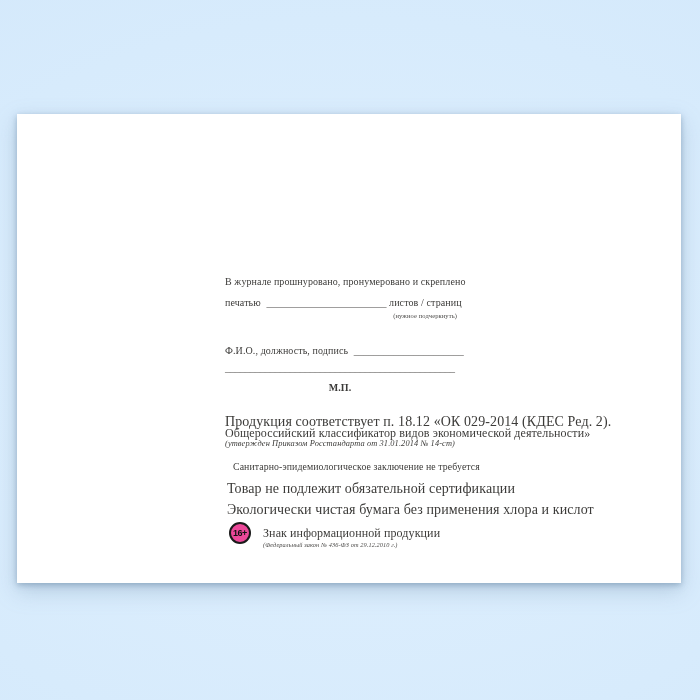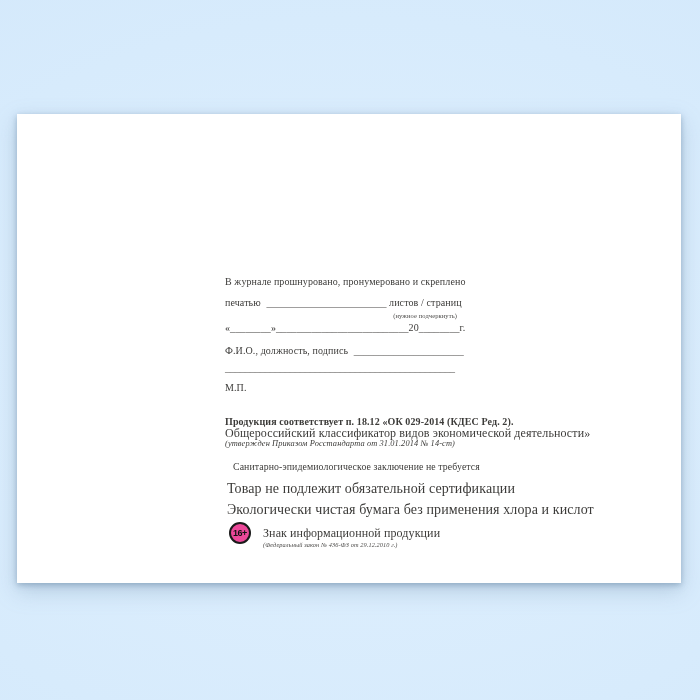--- a/index.html
+++ b/index.html
@@ -31,22 +31,22 @@
     line-height: 11px;
   }
   .pfx { margin-right: 3px; }
   .blank { letter-spacing: 0; color: #4a4947; }
   .t1 { top: 162px; }
   .t2 { top: 183px; }
   .small-note { top: 196px; width: 232px; text-align: right; font-size: 6.5px; color: #4a4947; }
   .t3 { top: 208px; }
   .t4 { top: 231px; }
   .t5 { top: 248px; }
-  .mp { top: 268px; width: 230px; text-align: left; }
-  .p1 { top: 302px; font-size: 10px; font-weight: bold; }
+  .mp { top: 268px; width: 230px; text-align: center; font-weight: bold; }
+  .p1 { top: 302px; font-size: 14px; }
   .p2 { top: 314px; font-size: 12px; }
   .p3 { top: 324px; font-size: 8.4px; font-style: italic; }
   .s1 { top: 347px; font-size: 9.8px; margin-left: 8px; }
   .s2 { top: 369px; left: 210px; font-size: 14px; }
   .s3 { top: 390px; left: 210px; font-size: 14px; }
   .badge {
     position: absolute;
     left: 212px;
     top: 408px;
     width: 22px;
@@ -76,21 +76,20 @@
     <div class="ln t1">В журнале прошнуровано, пронумеровано и скреплено</div>
 
     <div class="ln t2">
       <span class="pfx">печатью</span>
       <span class="blank">________________________</span>
       <span>листов / страниц</span>
     </div>
 
     <div class="ln small-note">(нужное подчеркнуть)</div>
 
-    <div class="ln t3">«________»__________________________20________г.</div>
 
     <div class="ln t4">
       <span class="pfx">Ф.И.О., должность, подпись</span>
       <span class="blank">______________________</span>
     </div>
 
     <div class="ln t5 blank">______________________________________________</div>
 
     <div class="ln mp">М.П.</div>
 

